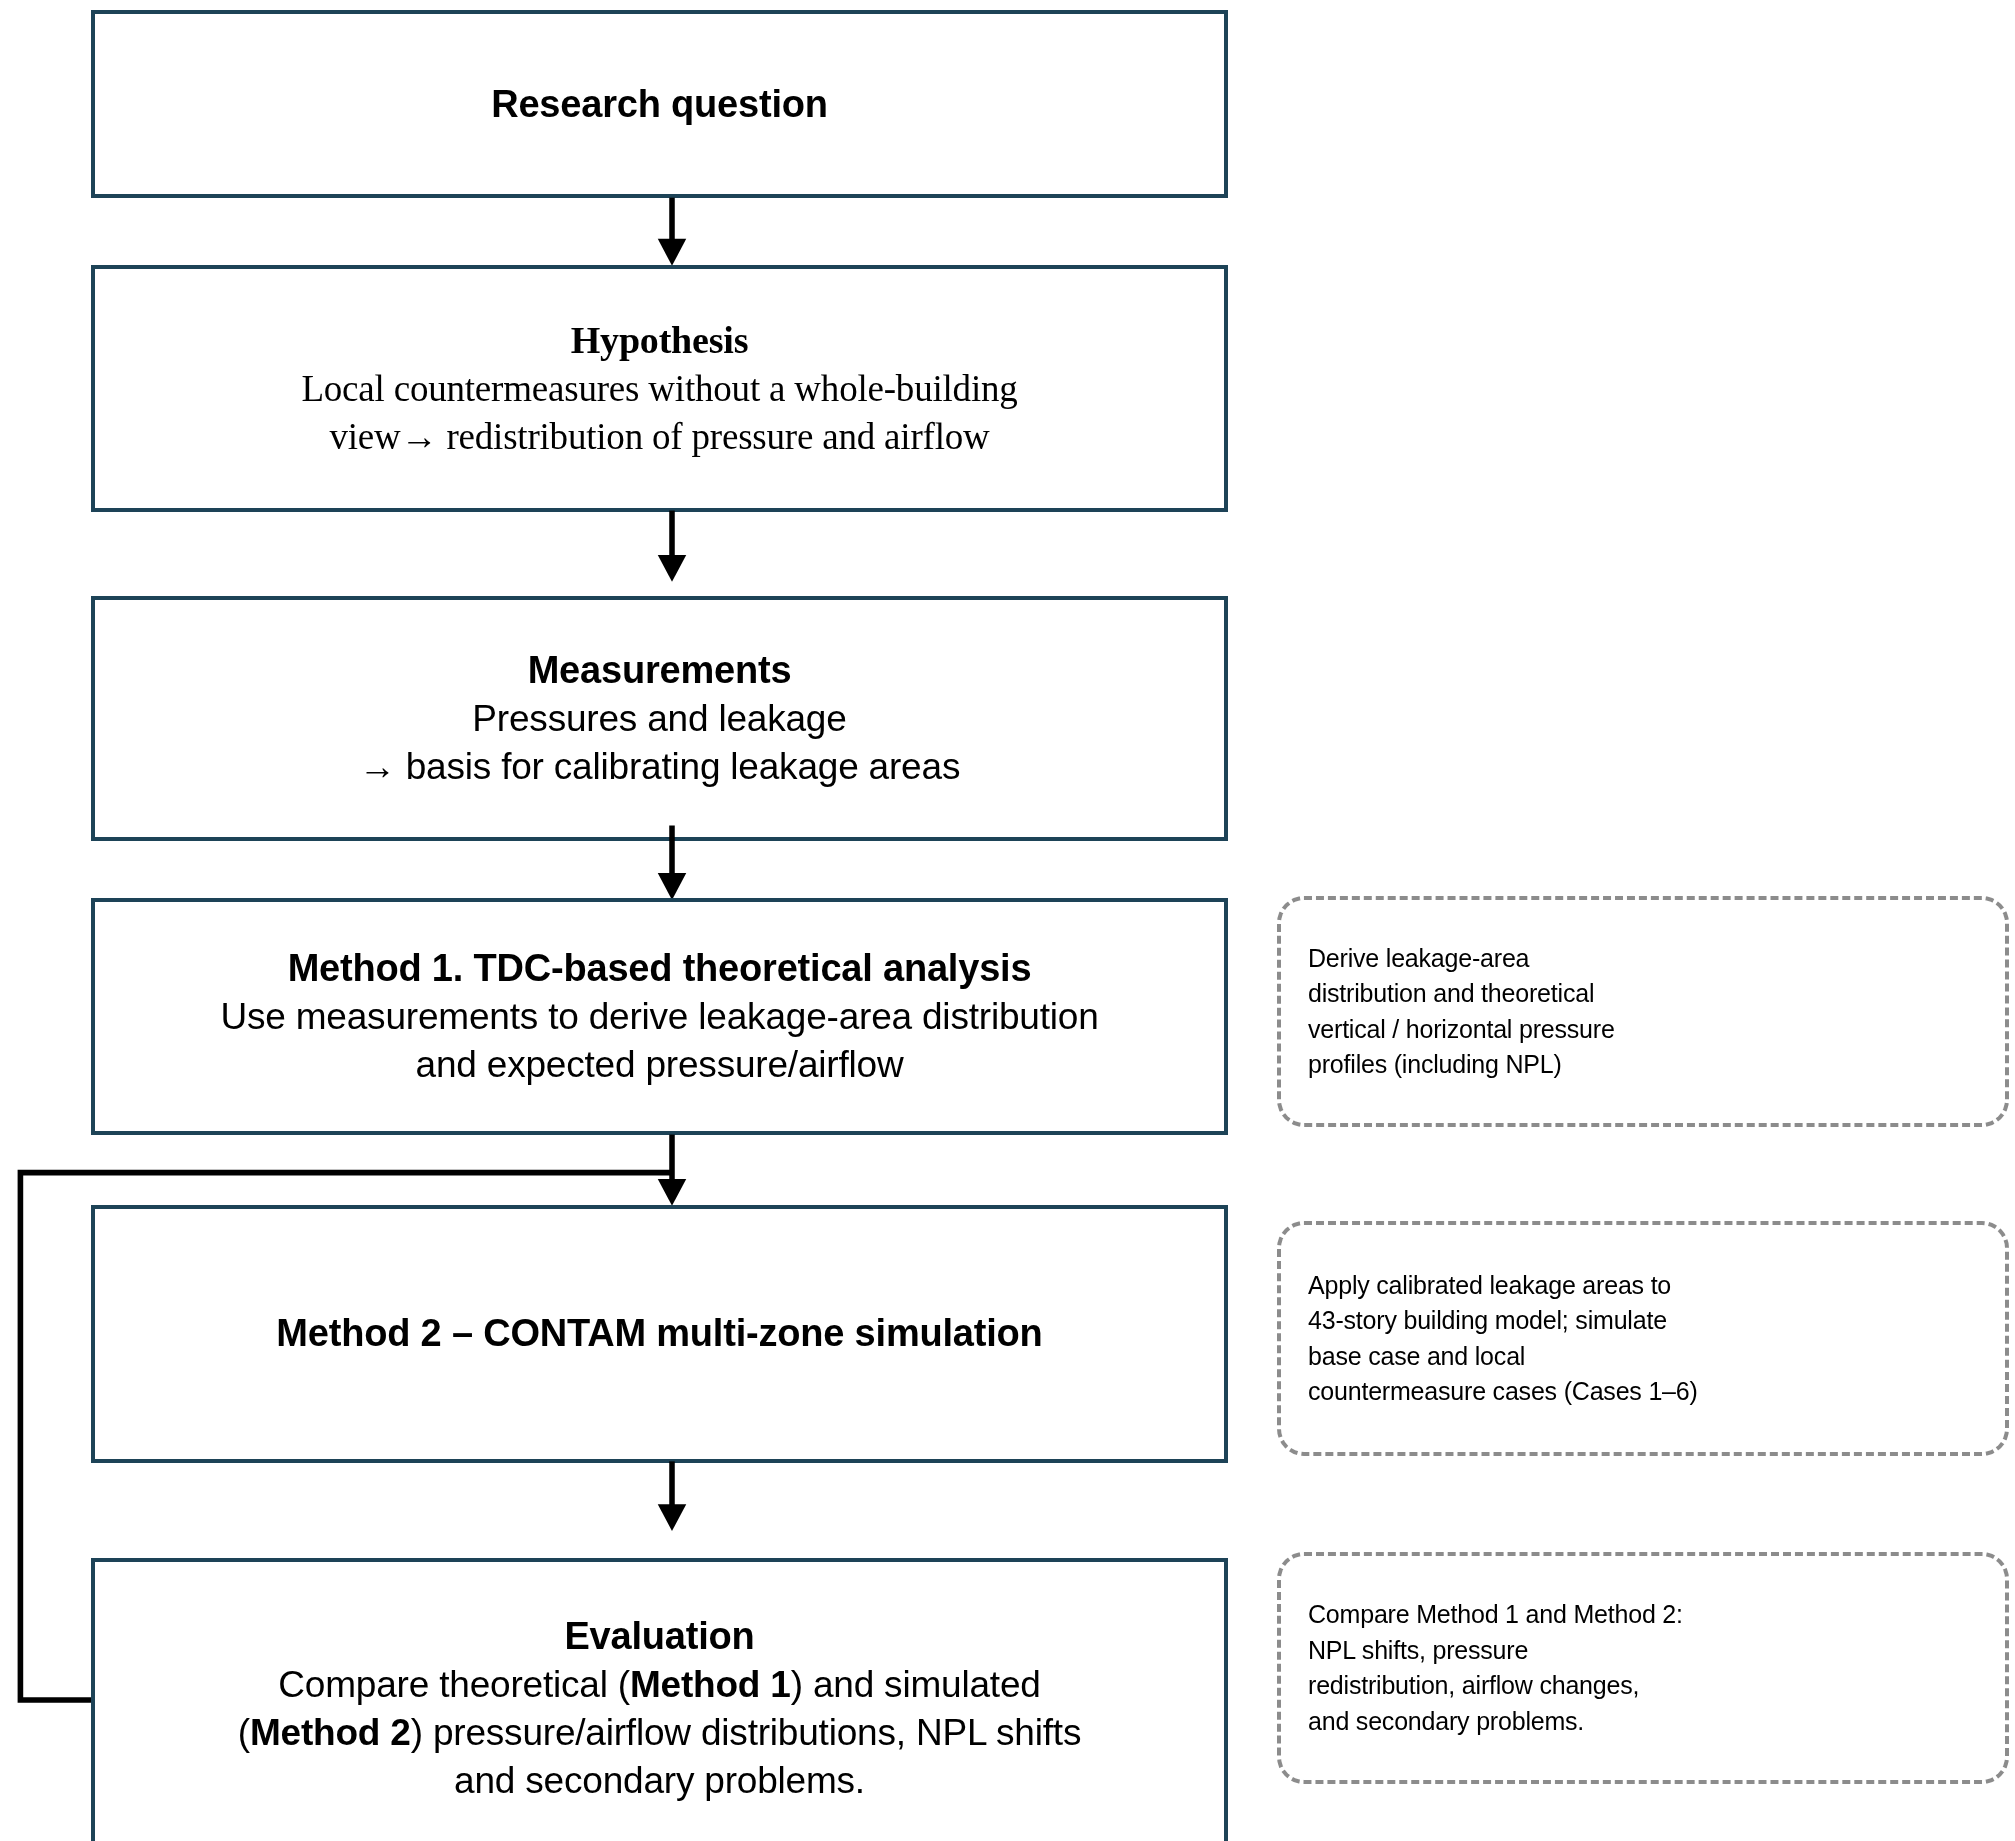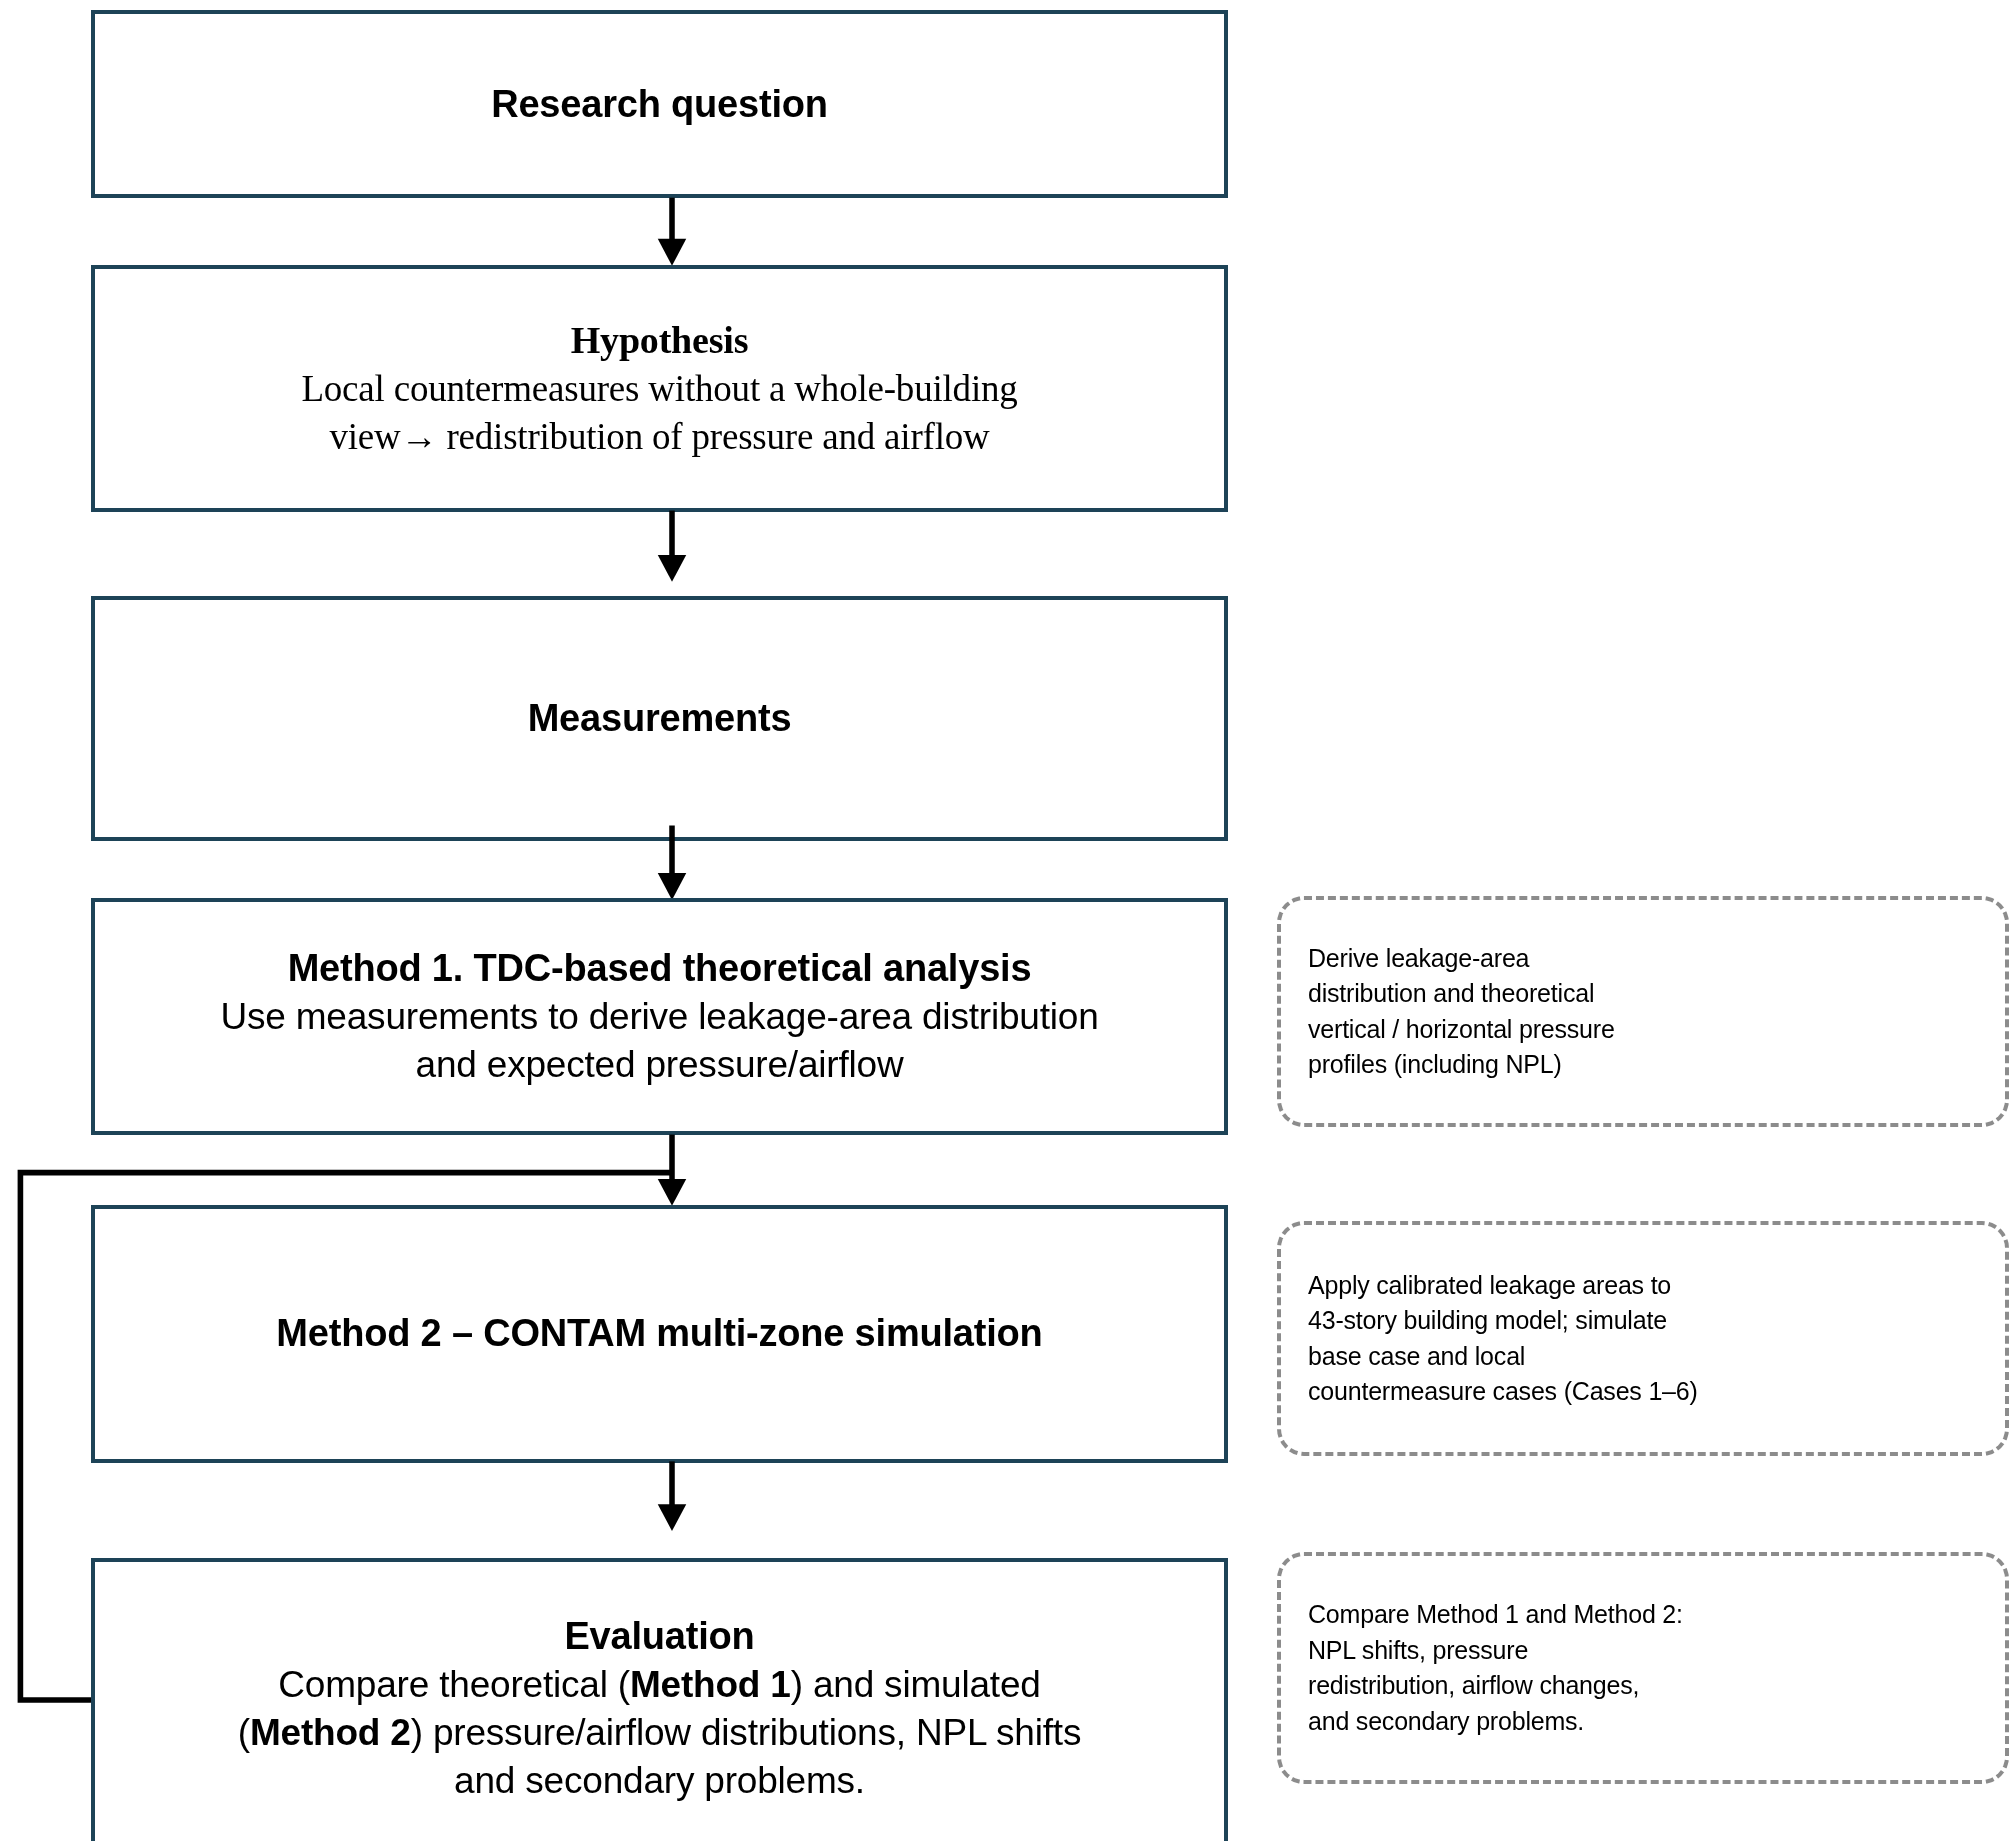--- a/index.html
+++ b/index.html
@@ -97,20 +97,22 @@
 
   <div class="conn" style="left:653px; top:510px; width:38px; height:74px;">
     <svg width="38" height="74" viewBox="0 0 48 92">
       <line x1="24" y1="0" x2="24" y2="66" stroke="#000000" stroke-width="7"></line>
       <polygon points="24,90 6,56 42,56" fill="#000000"></polygon>
     </svg>
   </div>
 
   <div class="proc-box" style="left:91px; top:582px; width:1137px; height:245px;margin-top:14px;">
     <div class="proc-title">Measurements</div>
+    <div class="proc-body">Pressures and leakage
+→ basis for calibrating leakage areas</div>
   </div>
 
   <div class="conn" style="left:653px; top:825px; width:38px; height:77px;">
     <svg width="38" height="77" viewBox="0 0 48 96">
       <line x1="24" y1="0" x2="24" y2="70" stroke="#000000" stroke-width="7"></line>
       <polygon points="24,94 6,60 42,60" fill="#000000"></polygon>
     </svg>
   </div>
 
   <div class="proc-box" style="left:91px; top:898px; width:1137px; height:237px;">

